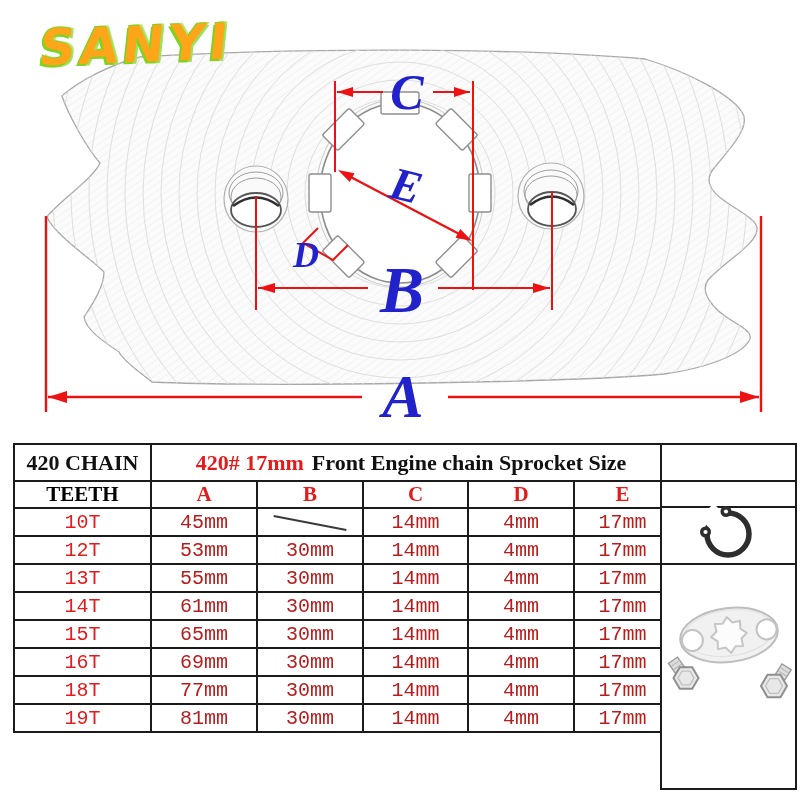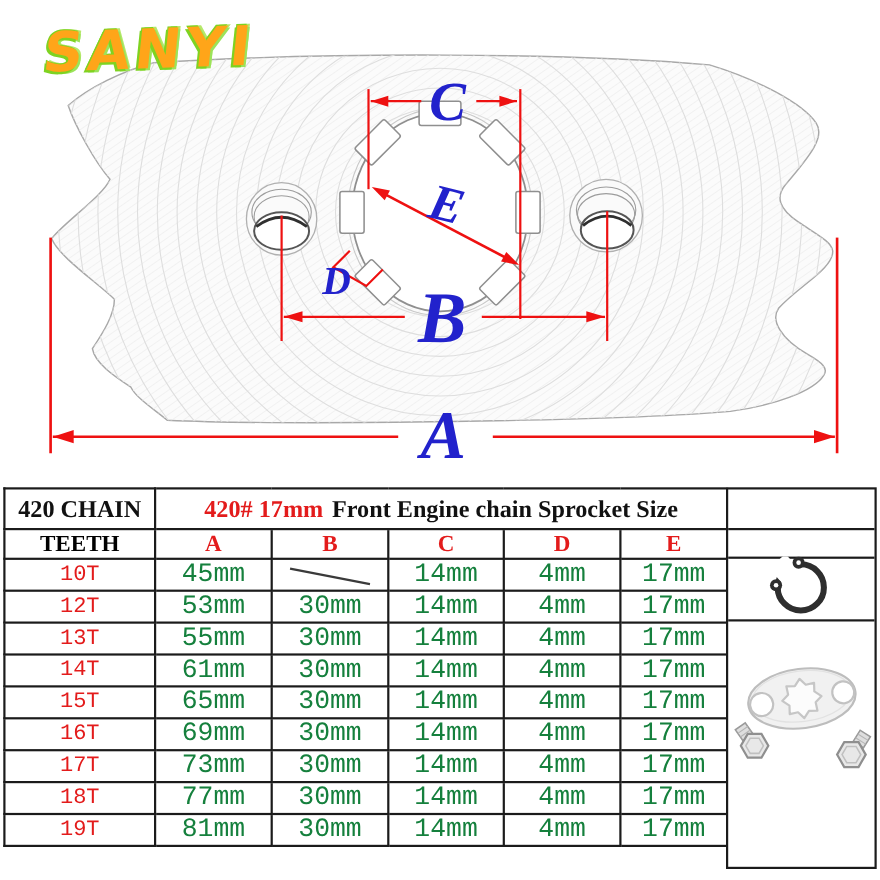--- a/index.html
+++ b/index.html
@@ -9,29 +9,29 @@
   
   .drawing-wrap{position:absolute;left:0;top:0;width:800px;height:443px;}
   .dim-label{position:absolute;color:#2222CC;font-family:"Liberation Serif",serif;
              font-style:italic;font-weight:bold;line-height:1;transform:translate(-50%,-50%);}
   .logo{position:absolute;left:40px;top:16px;font-family:"DejaVu Sans",sans-serif;
         font-weight:bold;font-size:50px;letter-spacing:4px;color:#FFA519;
         transform:skewX(-8deg) rotate(-2deg);
         text-shadow:-2px 2px 0 #7ED321,2px 2px 0 #9BE35A,-1px -1px 0 #7ED321,2px -1px 0 #B6E86B;}
 
   
-  .spec-table{position:absolute;left:3px;top:443px;border-collapse:collapse;table-layout:fixed;
+  .spec-table{position:absolute;left:13px;top:443px;border-collapse:collapse;table-layout:fixed;
               width:657px;background:#fff;}
   .spec-table td{border:2px solid #1b1b1b;text-align:center;vertical-align:middle;padding:0;
                  overflow:hidden;}
   .hdr1{height:33px;font-weight:bold;font-size:22px;color:#111;}
   .hdr2{height:23px;font-weight:bold;font-size:21px;margin-left:35px;}
   .red-txt{color:#E31B1B;}
   .title-red{color:#E31B1B;margin-right:8px;}
-  .spec-table .data-cell{font-family:"Liberation Mono",monospace;font-size:24px;color:#15803d;margin-top:20px;}
+  .spec-table .data-cell{font-family:"Liberation Mono",monospace;font-size:20px;color:#b91c1c;margin-top:20px;}
   .spec-table .teeth{font-family:"Liberation Mono",monospace;font-size:20px;color:#E31B1B;}
   .na-slash{width:74px;border-top:2px solid #3a3a3a;transform:rotate(11deg);margin:12px auto 10px auto;}
 
   
   .right-panel{position:absolute;left:660px;top:443px;width:137px;height:347px;
                border:2px solid #1b1b1b;box-sizing:border-box;background:#fff;}
   .rp-line{position:absolute;left:0;right:0;height:2px;background:#1b1b1b;}
 </style>
 </head>
 <body>
@@ -219,28 +219,20 @@
         </tr>
         <tr style="height: 28px;">
           <td class="teeth">16T</td>
           <td class="data-cell">69mm</td>
           <td class="data-cell">30mm</td>
           <td class="data-cell">14mm</td>
           <td class="data-cell">4mm</td>
           <td class="data-cell">17mm</td>
         </tr>
         <tr style="height: 28px;">
-          <td class="teeth">17T</td>
-          <td class="data-cell">73mm</td>
-          <td class="data-cell">30mm</td>
-          <td class="data-cell">14mm</td>
-          <td class="data-cell">4mm</td>
-          <td class="data-cell">17mm</td>
-        </tr>
-        <tr style="height: 28px;">
           <td class="teeth">18T</td>
           <td class="data-cell">77mm</td>
           <td class="data-cell">30mm</td>
           <td class="data-cell">14mm</td>
           <td class="data-cell">4mm</td>
           <td class="data-cell">17mm</td>
         </tr>
         <tr style="height: 28px; border-radius: 13px;">
           <td class="teeth">19T</td>
           <td class="data-cell">81mm</td>

